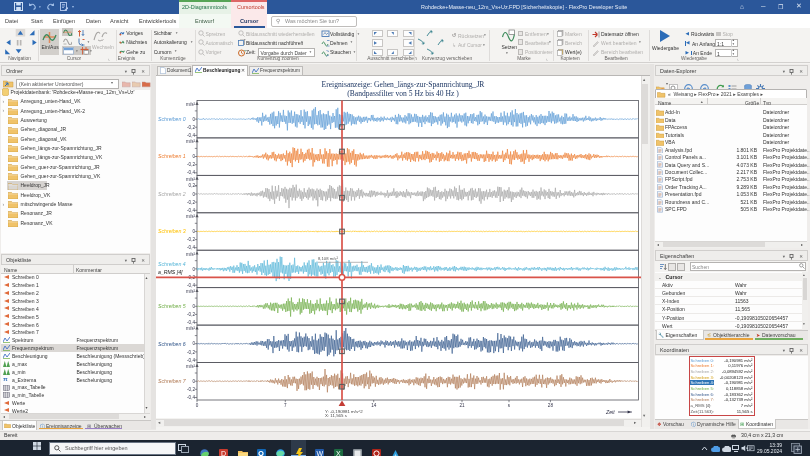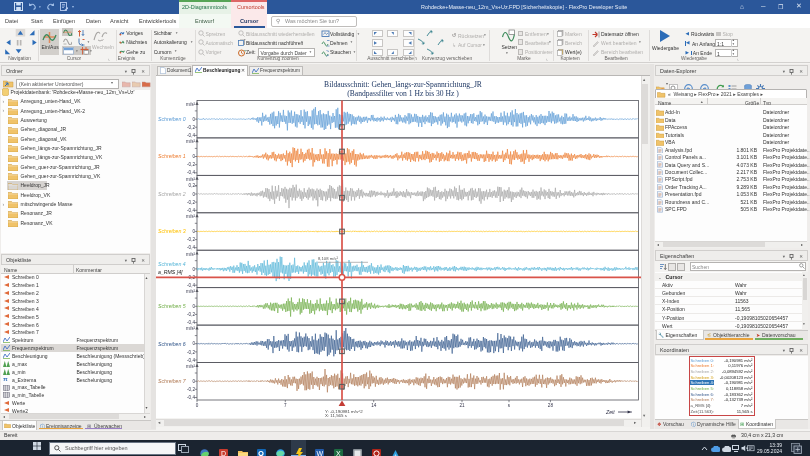--- a/index.html
+++ b/index.html
@@ -540,24 +540,24 @@
 <div class="abs tx" style="left:203px;top:67.5px;font-size:4.8px;color:#222;font-weight:bold">Beschleunigung</div>
 <div class="abs tx" style="left:241px;top:67.5px;font-size:4.8px;color:#555">✕</div>
 <div class="abs" style="left:249px;top:65.5px;width:54px;height:10.5px;background:#efeeec;border:0.7px solid #bdbbb9"></div>
 <svg class="abs" style="left:251.5px;top:68px" width="7" height="6" viewBox="0 0 7 6">
     <path d="M0 5L2 1l2 3 3-4" stroke="#4472c4" stroke-width="0.9" fill="none"></path>
     <path d="M0 5.6h7" stroke="#70ad47" stroke-width="0.8"></path>
   </svg>
 <div class="abs tx" style="left:260px;top:68px;font-size:4.8px;color:#444">Frequenzspektrum</div>
 <div class="abs" style="left:155.5px;top:76px;width:485px;height:342px;background:#ffffff"></div>
 <div class="abs tx" style="left:403px;top:80px;width:0;display:flex;justify-content:center">
-    <span style="font-family:'Liberation Serif',serif;font-size:7.6px;color:#1f3864;white-space:nowrap">Bildausschnitt: Gehen_längs-zur-Spannrichtung_JR</span>
+    <span style="font-family:'Liberation Serif',serif;font-size:7.6px;color:#1f3864;white-space:nowrap">Ereignisanzeige: Gehen_längs-zur-Spannrichtung_JR</span>
   </div>
 <div class="abs tx" style="left:403px;top:89px;width:0;display:flex;justify-content:center">
-    <span style="font-family:'Liberation Serif',serif;font-size:7.6px;color:#1f3864;white-space:nowrap">(Bandpassfilter von 1 Hz bis 30 Hz )</span>
+    <span style="font-family:'Liberation Serif',serif;font-size:7.6px;color:#1f3864;white-space:nowrap">(Bandpassfilter von 5 Hz bis 40 Hz )</span>
   </div>
 <svg width="498" height="352" viewBox="156 72 498 352" style="position:absolute;left:156px;top:72px">
     <rect x="197.0" y="100.5" width="441.5" height="37.4" fill="none" stroke="#55565e" stroke-width="0.8"></rect>
     <rect x="197.0" y="137.9" width="441.5" height="37.4" fill="none" stroke="#55565e" stroke-width="0.8"></rect>
     <rect x="197.0" y="175.4" width="441.5" height="37.4" fill="none" stroke="#55565e" stroke-width="0.8"></rect>
     <rect x="197.0" y="212.8" width="441.5" height="37.4" fill="none" stroke="#55565e" stroke-width="0.8"></rect>
     <rect x="197.0" y="250.2" width="441.5" height="37.4" fill="none" stroke="#55565e" stroke-width="0.8"></rect>
     <rect x="197.0" y="287.7" width="441.5" height="37.4" fill="none" stroke="#55565e" stroke-width="0.8"></rect>
     <rect x="197.0" y="325.1" width="441.5" height="37.4" fill="none" stroke="#55565e" stroke-width="0.8"></rect>
     <rect x="197.0" y="362.6" width="441.5" height="37.4" fill="none" stroke="#55565e" stroke-width="0.8"></rect>

